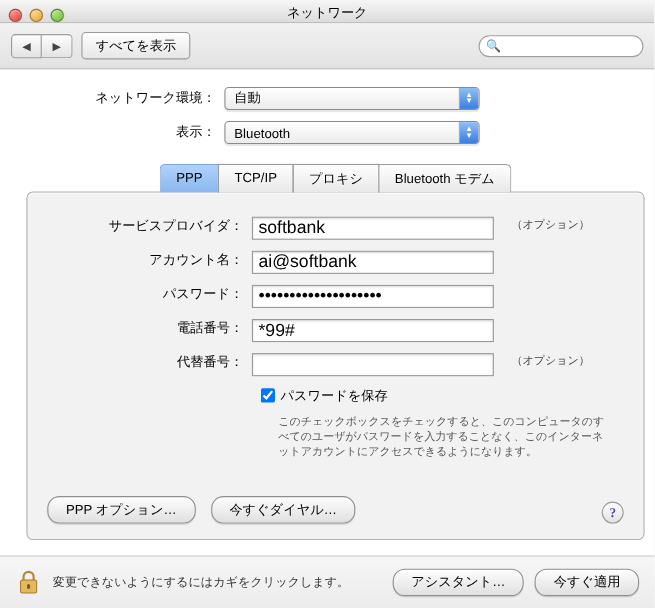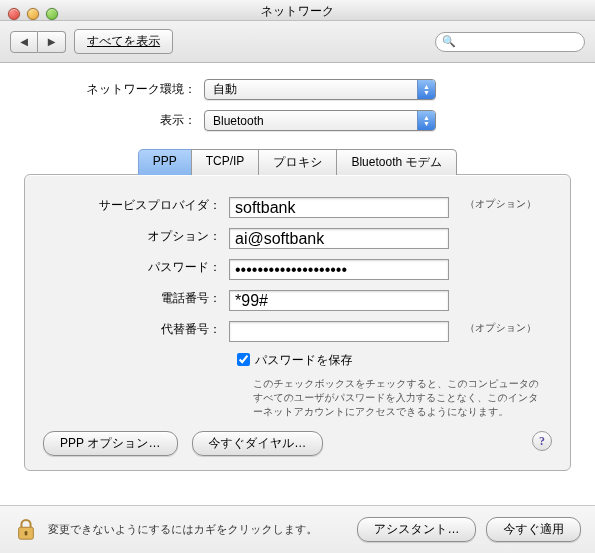--- a/index.html
+++ b/index.html
@@ -55,38 +55,37 @@
   }
   .nav-btn:first-child { border-radius: 4px 0 0 4px; }
   .nav-btn:last-child { border-left: none; border-radius: 0 4px 4px 0; }
   .aqua-btn {
     background: linear-gradient(#fefefe, #e6e6e6);
     border: 1px solid #9a9a9a;
     border-radius: 4px;
     padding: 3px 12px;
     font-size: 12px;
     box-shadow: 0 1px 0 rgba(255,255,255,.6) inset;
-    text-decoration: underline;
   }
   .search {
     margin-left: auto;
     width: 150px;
     height: 20px;
     border: 1px solid #a0a0a0;
     border-radius: 10px;
     background: #fff;
     display: flex;
     align-items: center;
     padding: 0 6px;
     gap: 4px;
   }
   .search .mag { color: #888; font-size: 11px; }
   .search input { border: none; outline: none; font-size: 11px; width: 100%; background: transparent; }
   .form-area {
-    padding: 16px 24px 0 24px;
+    padding: 16px 9px 0 24px;
   }
   .row { display: flex; align-items: center; margin-bottom: 10px; }
   .row .lbl { width: 180px; text-align: right; padding-right: 8px; font-size: 12px; }
   .popup {
     height: 21px;
     width: 232px;
     border: 1px solid #8a8a8a;
     border-radius: 4px;
     background: linear-gradient(#fefefe, #ececec);
     display: flex;
@@ -143,24 +142,24 @@
     padding: 0 5px;
     font-size: 16px;
     box-shadow: inset 0 1px 2px rgba(0,0,0,.15);
   }
   .optlabel { margin-left: 16px; font-size: 10px; color: #444; }
   .checkbox-row { display: flex; align-items: flex-start; margin-left: 194px; margin-top: 4px; margin-bottom: 8px; }
   .checkbox-row input { margin-right: 5px; margin-top: 1px; }
   .hint {
     font-size: 10px; color: #555;
     margin-left: 210px; margin-right: 10px;
-    margin-bottom: 12px;
+    margin-bottom: 32px;
     line-height: 1.4;
   }
-  .btn-row { display: flex; justify-content: center; gap: 14px; align-items: flex-start; }
+  .btn-row { display: flex; justify-content: center; gap: 14px; align-items: flex-end; }
   .aqua-push {
     background: linear-gradient(#fdfdfd, #e0e0e0);
     border: 1px solid #8f8f8f;
     border-radius: 11px;
     padding: 3px 16px;
     font-size: 12px;
     box-shadow: 0 1px 1px rgba(0,0,0,.15), inset 0 1px 0 #fff;
   }
   .help-btn {
     width: 20px; height: 20px;
@@ -239,21 +238,21 @@
 
   <div class="panel">
 
     <div class="field-row">
       <div class="flabel">サービスプロバイダ：</div>
       <input type="text" value="softbank" style="">
       <span class="optlabel">（オプション）</span>
     </div>
 
     <div class="field-row">
-      <div class="flabel">オプション：</div>
+      <div class="flabel">アカウント名：</div>
       <input type="text" value="ai@softbank" style="">
     </div>
 
     <div class="field-row">
       <div class="flabel">パスワード：</div>
       <input type="text" value="••••••••••••••••••••" style="">
     </div>
 
     <div class="field-row">
       <div class="flabel">電話番号：</div>

